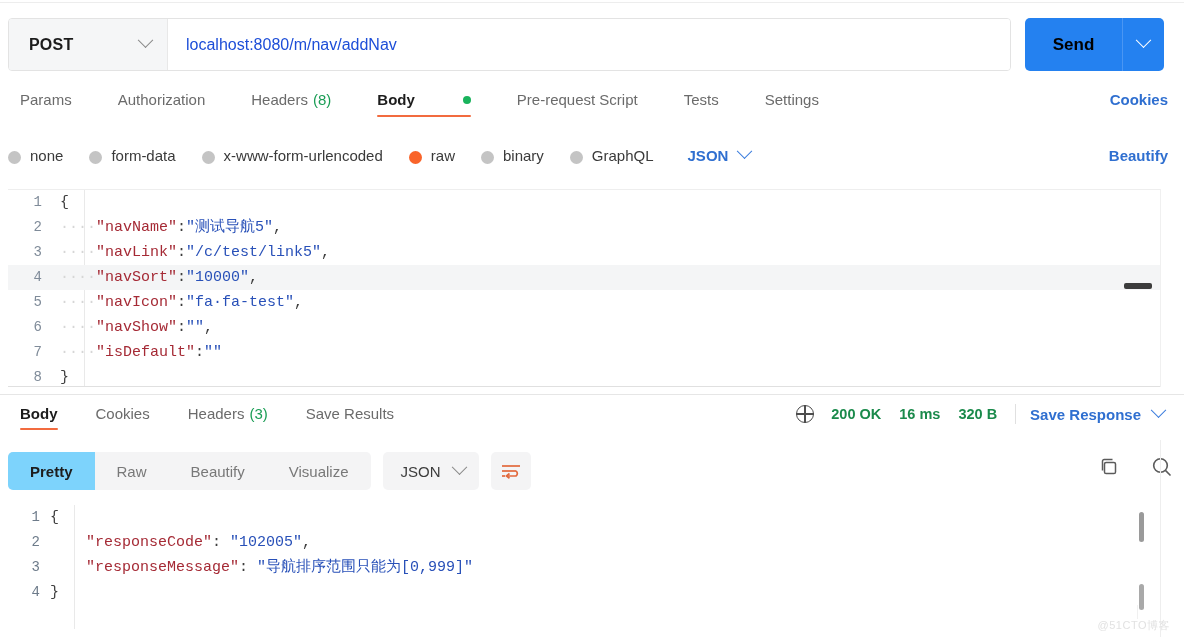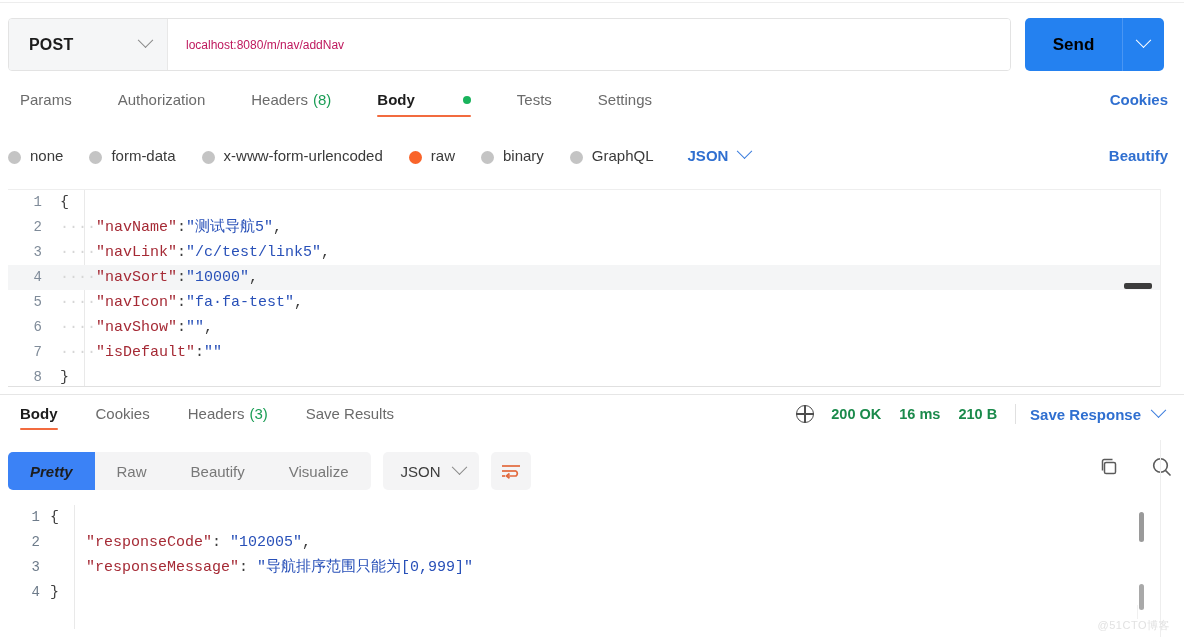--- a/index.html
+++ b/index.html
@@ -23,21 +23,21 @@
   }
   .method-sel {
     flex:0 0 159px; background:#f5f6f7; border-right:1px solid #e8e8e8;
     display:flex; align-items:center; justify-content:space-between;
     padding:0 16px 0 20px; cursor:pointer;
   }
   .method-sel .m-label { font-size:16px; font-weight:700; color:#1c1c1c; letter-spacing:.2px; }
   .chev { display:inline-block; width:11px; height:11px; border-right:1.7px solid #8a8a8a; border-bottom:1.7px solid #8a8a8a; transform:rotate(45deg) translate(-3px,-3px); }
   .chev.blue { border-color:#3b7ddd; }
   .chev.white { border-color:#ffffff; }
-  .url-input { flex:1; display:flex; align-items:center; padding:0 18px; font-size:12px; color:#be185d; background:#fff; cursor:text; }
+  .url-input { flex:1; display:flex; align-items:center; padding:0 18px; font-size:16px; color:#1d4ed8; background:#fff; cursor:text; }
   .send-wrap {
     margin-left:14px; flex:0 0 139px; height:53px;
     background:#2481f0; border-radius:5px; display:flex; align-items:stretch; cursor:pointer;
   }
   .send-main { flex:1; display:flex; align-items:center; justify-content:center; font-size:17px; font-weight:700; color:#000000; }
   .send-caret { flex:0 0 42px; display:flex; align-items:center; justify-content:center; border-left:1px solid #4a96f3; }
 
   
   .req-tabs { position:absolute; top:88px; left:8px; width:1168px; height:38px; display:flex; align-items:flex-start; }
   .rtab { position:relative; font-size:15px; color:#6b6b6b; padding:3px 0 12px 0; margin-right:34px; cursor:pointer; white-space:nowrap; display:flex; align-items:center;margin-left:12px; }
@@ -96,21 +96,21 @@
   .globe::before { content:""; position:absolute; left:7.2px; top:-1.5px; width:1.5px; height:18px; background:#4d4d4d; }
   .globe::after { content:""; position:absolute; left:-1.5px; top:7.2px; width:18px; height:1.5px; background:#4d4d4d; }
   .st-item { font-size:14.5px; color:#1a8a4b; font-weight:600; margin-right:18px; }
   .st-div { width:1px; height:20px; background:#e0e0e0; margin:0 14px 0 0; }
   .save-resp { font-size:15px; font-weight:700; color:#2f6fd0; margin-right:12px; cursor:pointer; }
 
   
   .fmt-bar { position:absolute; top:452px; left:8px; height:38px; display:flex; align-items:stretch; }
   .seg { background:#f4f4f5; border-radius:5px; display:flex; align-items:stretch; overflow:hidden; }
   .seg-btn { padding:0 22px; display:flex; align-items:center; font-size:15px; color:#787878; cursor:pointer; }
-  .seg-btn.active { background:#3b82f6; color:#1d1d1d; font-weight:700;font-style:italic; }
+  .seg-btn.active { background:#7dd3fc; color:#1d1d1d; font-weight:700; }
   .fmt-json { margin-left:12px; background:#f4f4f5; border-radius:5px; display:flex; align-items:center; padding:0 14px 0 18px; cursor:pointer; }
   .fmt-json .jt { font-size:15px; color:#3c3c3c; margin-right:13px; }
   .wrap-btn { margin-left:12px; width:40px; background:#f4f4f5; border-radius:5px; display:flex; align-items:center; justify-content:center; cursor:pointer; }
   .res-icons { position:absolute; top:455px; right:10px; display:flex; align-items:center; gap:30px; }
   .icon-btn { cursor:pointer; display:flex; align-items:center; justify-content:center; }
   .right-rail-res { position:absolute; top:440px; left:1160px; width:1px; height:197px; background:#eeeeee; }
 
   
   .watermark { position:absolute; right:14px; bottom:4px; font-size:11px; color:#e2e2e2; letter-spacing:.5px; user-select:none; }
   .wm-tick { position:absolute; right:46px; bottom:18px; width:1px; height:14px; background:#f0f0f0; }
@@ -149,20 +149,23 @@
       <div class="rtab">
         <span>Headers</span>
         <span class="cnt-green">(8)</span>
       </div>
       <div class="rtab active">
         <span>Body</span>
         <span class="dot-green"></span>
         <span class="ul"></span>
       </div>
       <div class="rtab">
+        <span>Pre-request Script</span>
+      </div>
+      <div class="rtab">
         <span>Tests</span>
       </div>
       <div class="rtab">
         <span>Settings</span>
       </div>
       <div class="cookies-link">Cookies</div>
     </div>
 
   <div class="body-row" id="body-row">
     <div class="radio-item">
@@ -249,21 +252,21 @@
       </div>
       <div class="rtab">
         <span>Save Results</span>
       </div>
     </div>
 
   <div class="res-status">
     <span class="globe"></span>
     <span class="st-item">200 OK</span>
     <span class="st-item">16 ms</span>
-    <span class="st-item">210 B</span>
+    <span class="st-item">320 B</span>
     <span class="st-div"></span>
     <span class="save-resp">Save Response</span>
     <span class="chev blue"></span>
   </div>
 
   <div class="fmt-bar">
     <div class="seg" id="seg-modes">
         <div class="seg-btn active">Pretty</div>
         <div class="seg-btn">Raw</div>
         <div class="seg-btn">Beautify</div>

